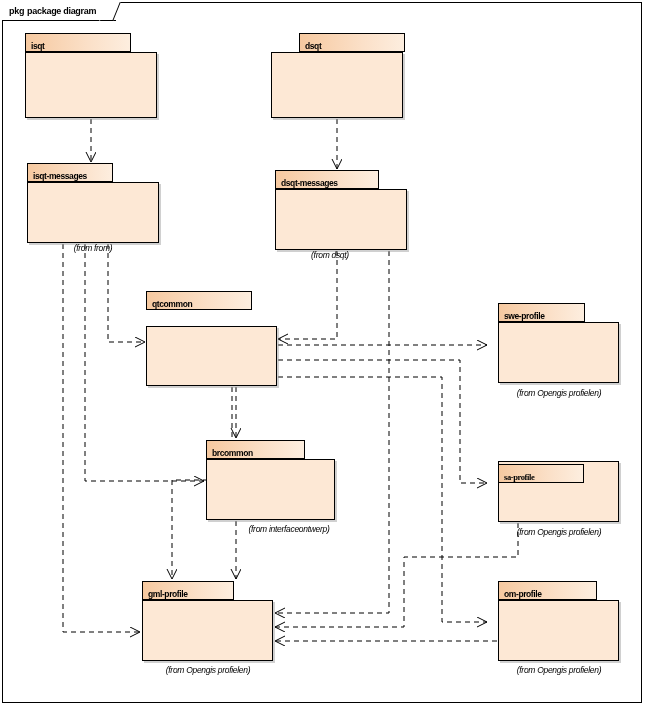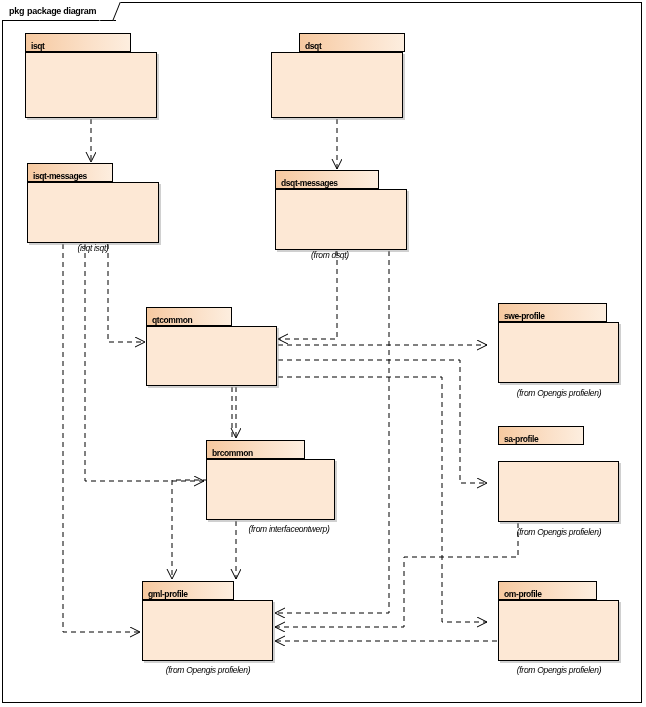--- a/index.html
+++ b/index.html
@@ -186,64 +186,64 @@
       <span>dsqt</span>
     </div>
   </div>
 
   <div class="pkg">
     <div class="pkg-body" style="left:27px; top:182px; width:132px; height:61px;"></div>
     <div class="pkg-tab" style="left:27px; top:163px; width:86px;">
       <span>isqt-messages</span>
     </div>
     <div class="pkg-from" style="left:27px; top:243px; width:132px;">
-      <span>(isqt isqt)</span>
+      <span>(from from)</span>
     </div>
   </div>
 
   <div class="pkg">
     <div class="pkg-body" style="left:275px; top:189px; width:132px; height:61px;"></div>
     <div class="pkg-tab" style="left:275px; top:170px; width:104px;">
       <span>dsqt-messages</span>
     </div>
     <div class="pkg-from" style="left:264px; top:250px; width:132px;">
       <span>(from dsqt)</span>
     </div>
   </div>
 
   <div class="pkg">
     <div class="pkg-body" style="left:146px; top:326px; width:131px; height:60px;"></div>
-    <div class="pkg-tab" style="left:146px; top:307px; width:86px;">
+    <div class="pkg-tab" style="left:146px; top:291px; width:106px;">
       <span>qtcommon</span>
     </div>
   </div>
 
   <div class="pkg">
     <div class="pkg-body" style="left:498px; top:322px; width:121px; height:61px;"></div>
-    <div class="pkg-tab" style="left:498px; top:303px; width:109px;">
+    <div class="pkg-tab" style="left:498px; top:303px; width:87px;">
       <span>swe-profile</span>
     </div>
     <div class="pkg-from" style="left:490px; top:388px; width:138px;">
       <span>(from Opengis profielen)</span>
     </div>
   </div>
 
   <div class="pkg">
     <div class="pkg-body" style="left:206px; top:459px; width:129px; height:61px;"></div>
     <div class="pkg-tab" style="left:206px; top:440px; width:99px;">
       <span>brcommon</span>
     </div>
     <div class="pkg-from" style="left:218px; top:524px; width:142px;">
       <span>(from interfaceontwerp)</span>
     </div>
   </div>
 
   <div class="pkg">
     <div class="pkg-body" style="left:498px; top:461px; width:121px; height:61px;"></div>
-    <div class="pkg-tab" style="left:498px; top:426px; width:86px;">
+    <div class="pkg-tab" style="left:498px; top:464px; width:86px;font-family:Liberation Serif, serif;">
       <span>sa-profile</span>
     </div>
     <div class="pkg-from" style="left:490px; top:527px; width:138px;">
       <span>(from Opengis profielen)</span>
     </div>
   </div>
 
   <div class="pkg">
     <div class="pkg-body" style="left:142px; top:600px; width:131px; height:61px;"></div>
     <div class="pkg-tab" style="left:142px; top:581px; width:92px;">

